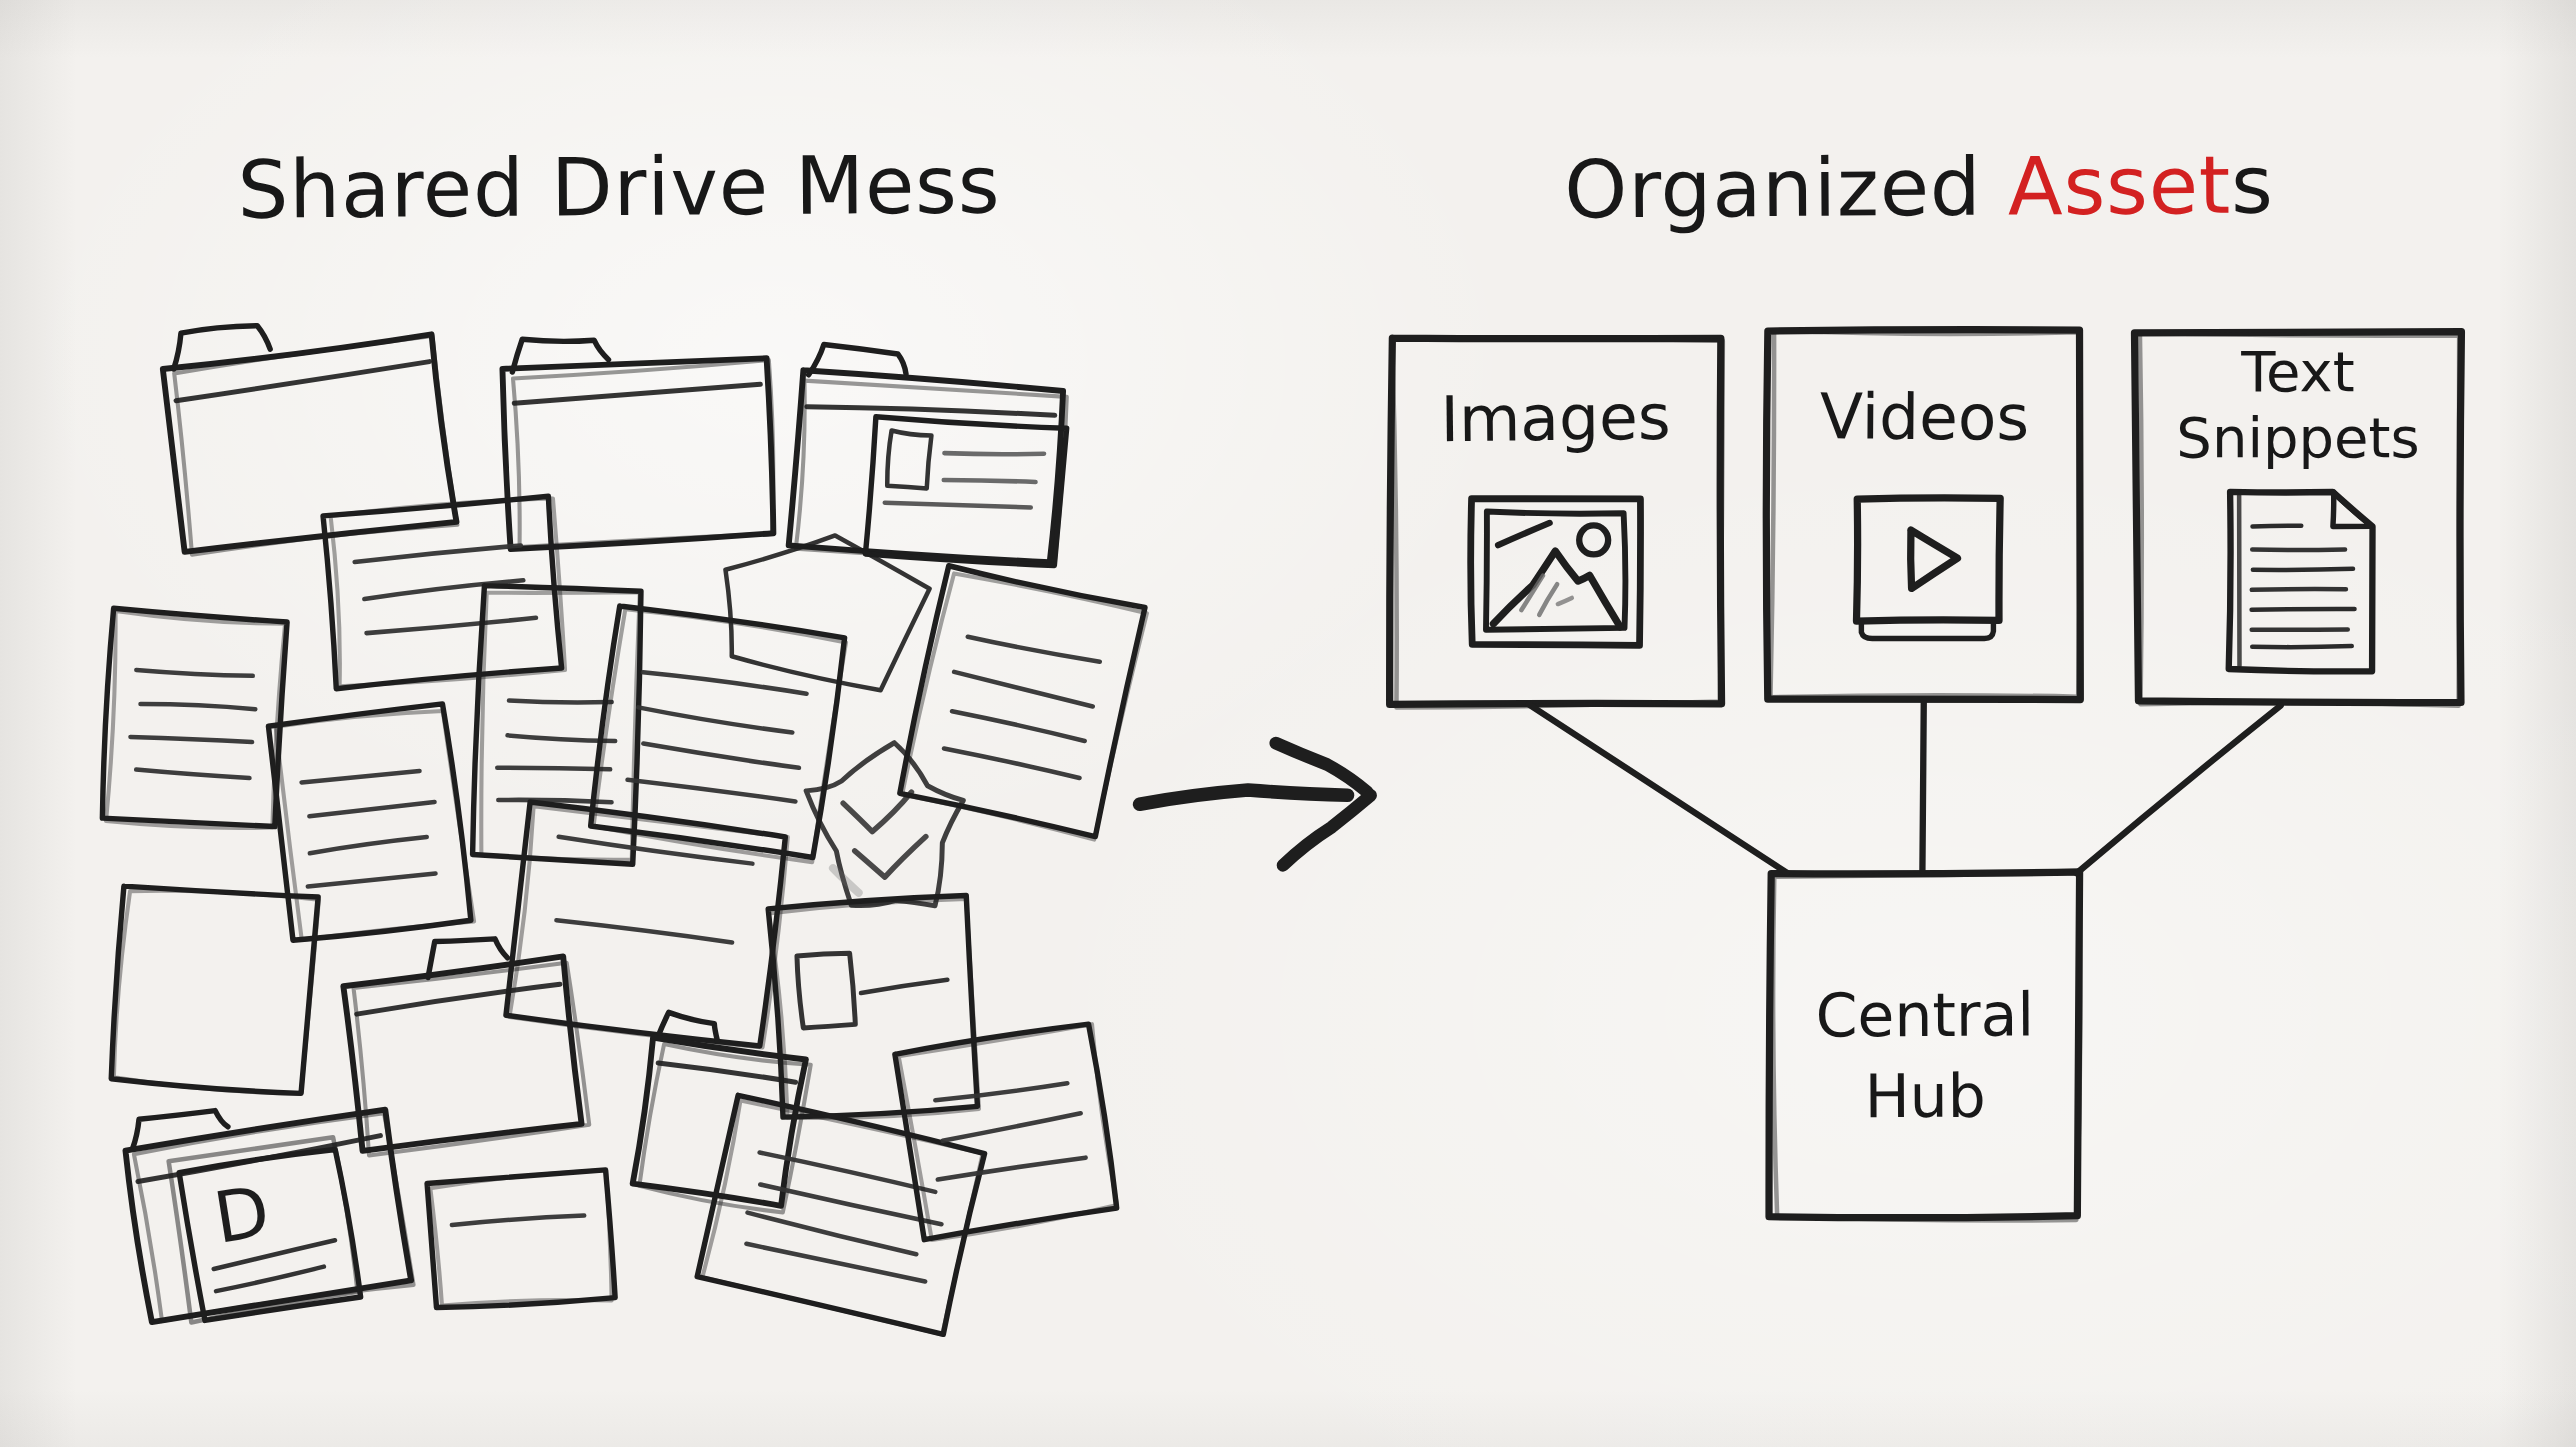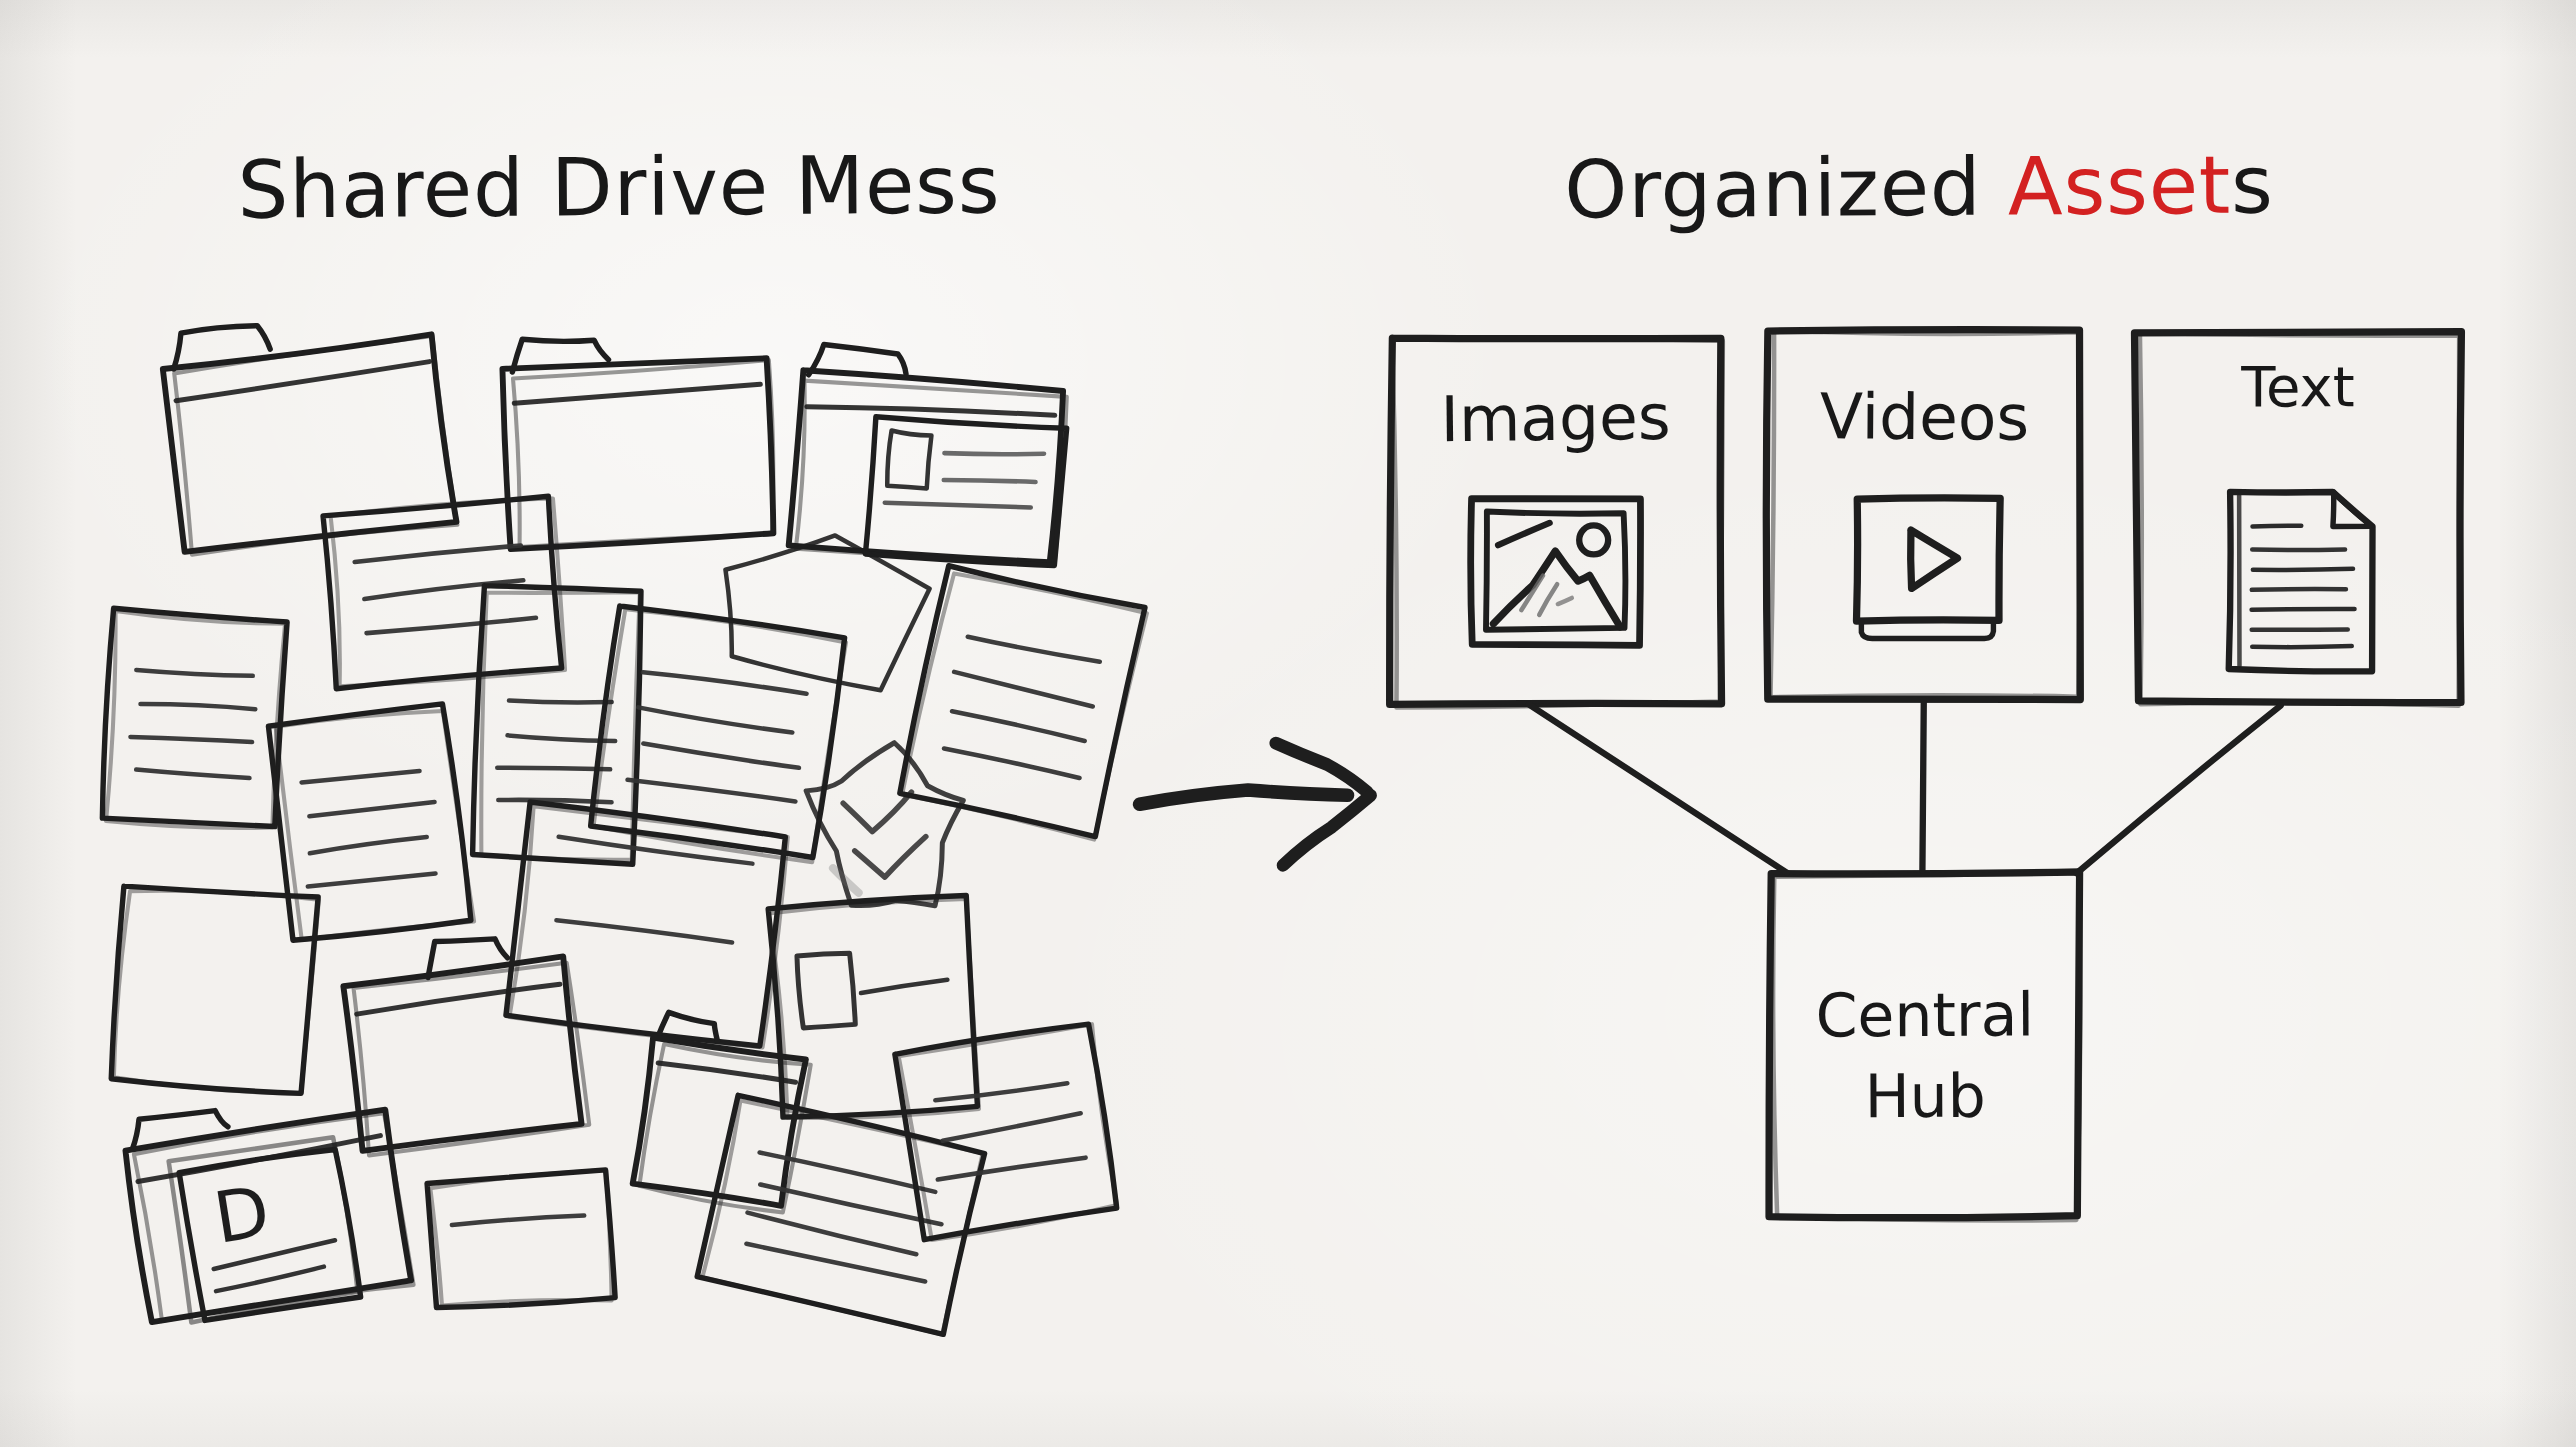--- a/index.html
+++ b/index.html
@@ -16,21 +16,21 @@
   #sketch{position:absolute;left:0;top:0;width:2576px;height:1447px;}
   .txt{position:absolute;color:#181818;text-align:center;line-height:1.12;
        white-space:nowrap;}
   .title{font-size:80px;letter-spacing:0.9px;transform:rotate(-.4deg);}
   #title-left{left:167px;top:143px;width:904px;}
   #title-right{left:1467px;top:143px;width:904px;}
   .red{color:#d32121;}
   .boxlabel{font-size:63px;}
   #images-label{left:1390px;top:384px;width:331px;transform:rotate(-.6deg);}
   #videos-label{left:1769px;top:383px;width:311px;transform:rotate(.4deg);}
-  #snippets-label{left:2136px;top:354px;width:324px;font-size:56px;white-space:normal;line-height:1.18;}
+  #snippets-label{left:2136px;top:339px;width:324px;font-size:56px;white-space:normal;line-height:1.18;}
   #hub-label{left:1771px;top:975px;width:308px;font-size:60px;white-space:normal;line-height:1.35;transform:rotate(-.3deg);}
 </style>
 </head>
 <body>
 
 <div id="stage">
   <svg id="sketch" viewBox="0 0 2848 1600" xmlns="http://www.w3.org/2000/svg">
       <g>
         <g transform="rotate(-7 340 472.5)">
           <path d="M200.8,390.5 Q209.3,372.4 213.6,352.1 Q253.9,349.2 298.4,354.2 Q306.1,366.5 309.4,381.7" fill="none" stroke="#1e1e1e" stroke-width="6" stroke-linecap="round" stroke-linejoin="round" opacity="1"></path>
@@ -227,17 +227,17 @@
     </svg>
 
   <div class="txt title" id="title-left">Shared Drive Mess</div>
 
   <div class="txt title" id="title-right"><span>Organized </span><span class="red">Asset</span><span>s</span></div>
 
   <div class="txt boxlabel" id="images-label">Images</div>
 
   <div class="txt boxlabel" id="videos-label">Videos</div>
 
-  <div class="txt boxlabel" id="snippets-label"><span>Text</span><br></div>
+  <div class="txt boxlabel" id="snippets-label"><span>Text</span><br><span>Snippets</span></div>
 
   <div class="txt" id="hub-label"><span>Central</span><br><span>Hub</span></div>
 </div>
 
 
 </body></html>

